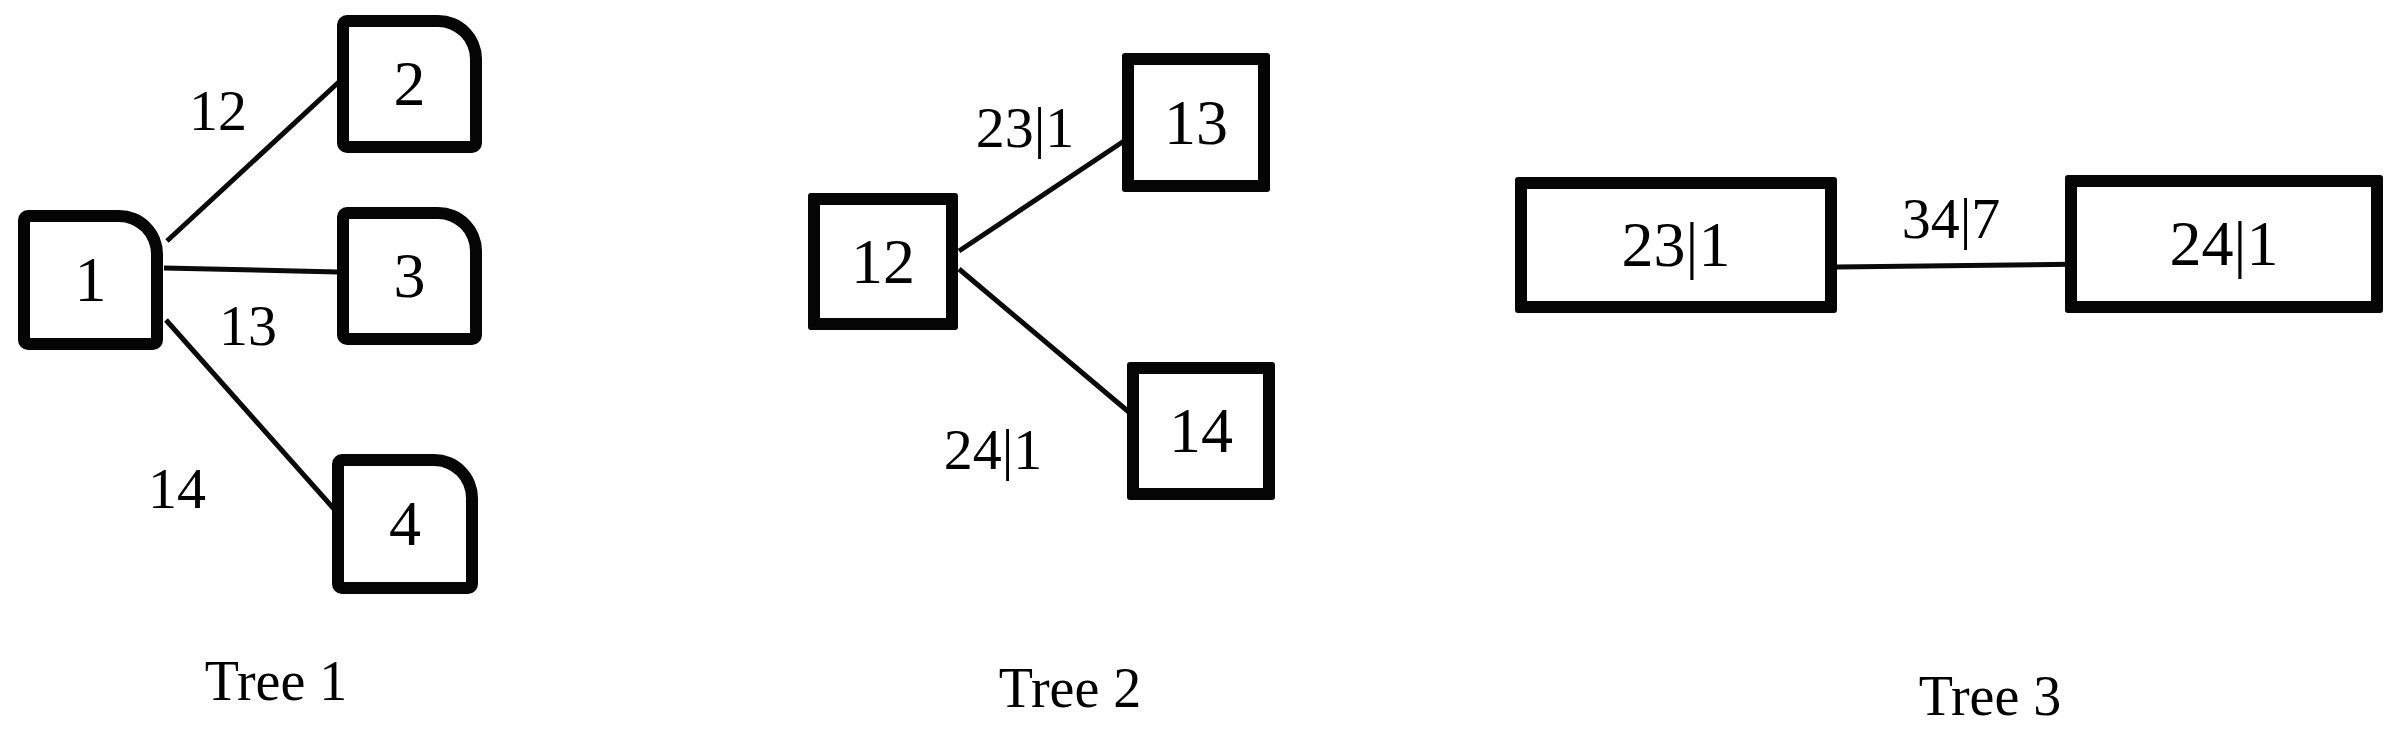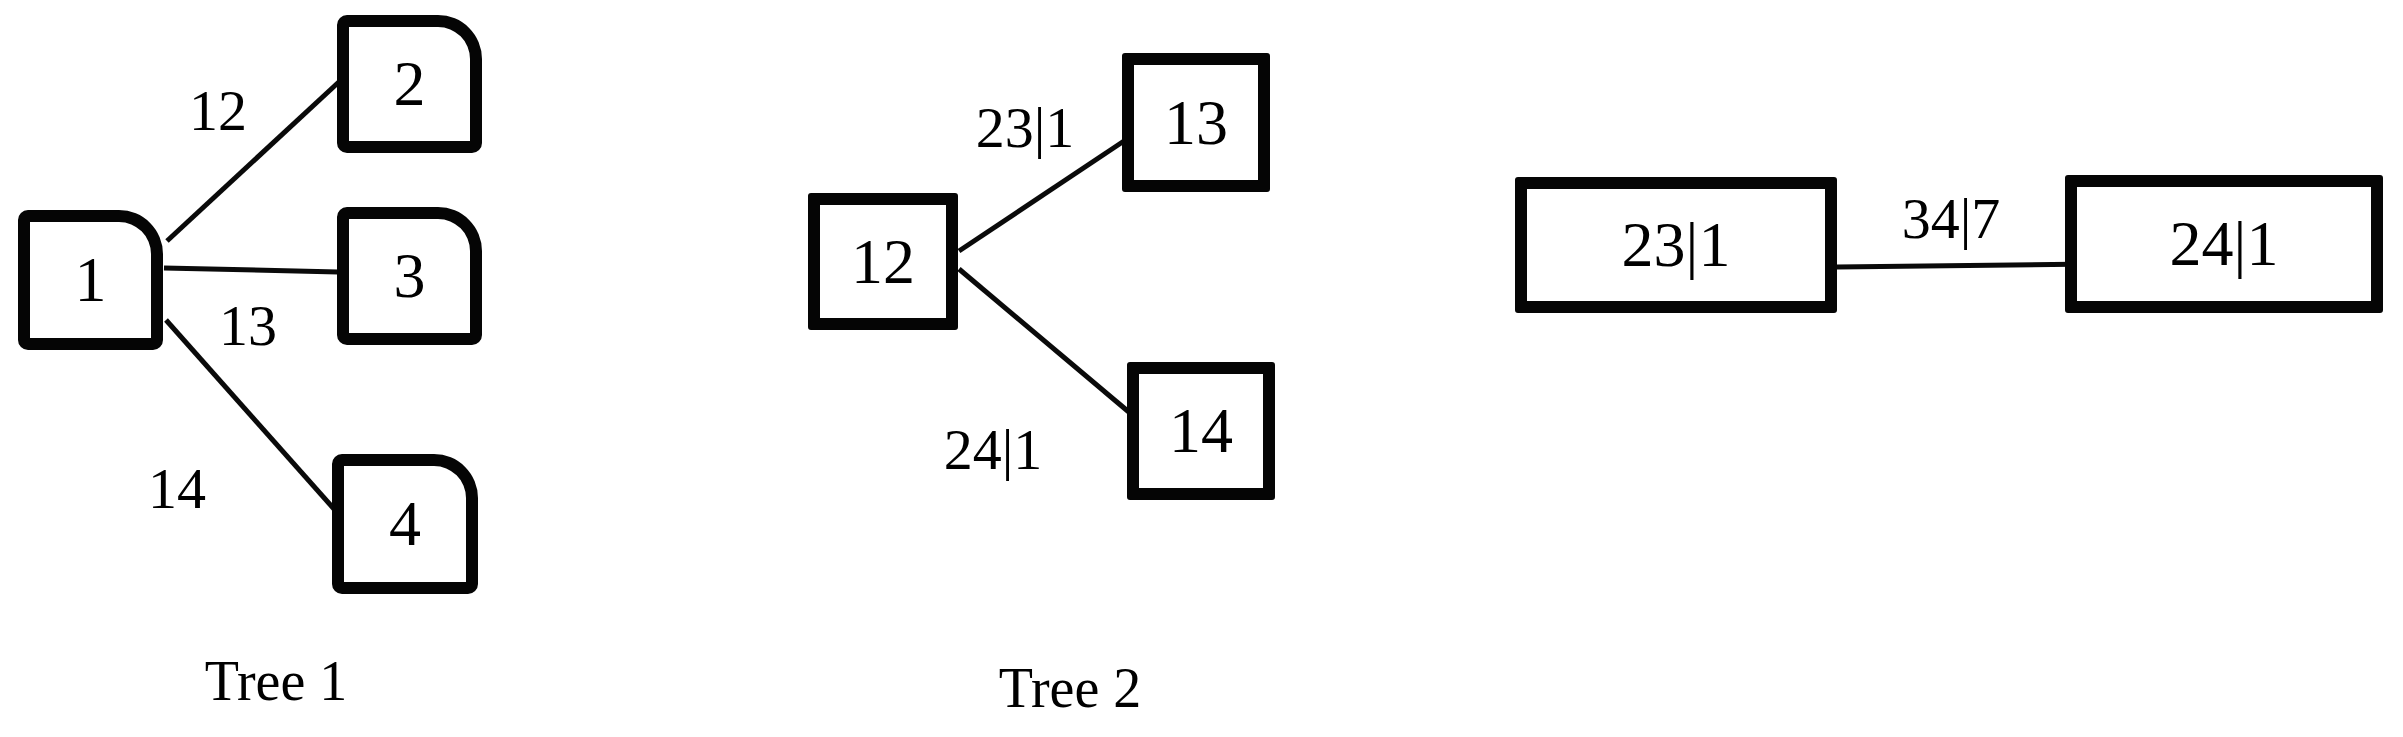--- a/index.html
+++ b/index.html
@@ -124,14 +124,15 @@
   <div class="edge-label lbl-24-1">24|1</div>
   <div class="caption cap-2">Tree 2</div>
 
   <div class="node t3 node-23-1">
     <span>23|1</span>
   </div>
   <div class="node t3 node-24-1">
     <span>24|1</span>
   </div>
   <div class="edge-label lbl-34-12">34|7</div>
+  <div class="caption cap-3">Tree 3</div>
 
 </div>
 
 </body></html>

